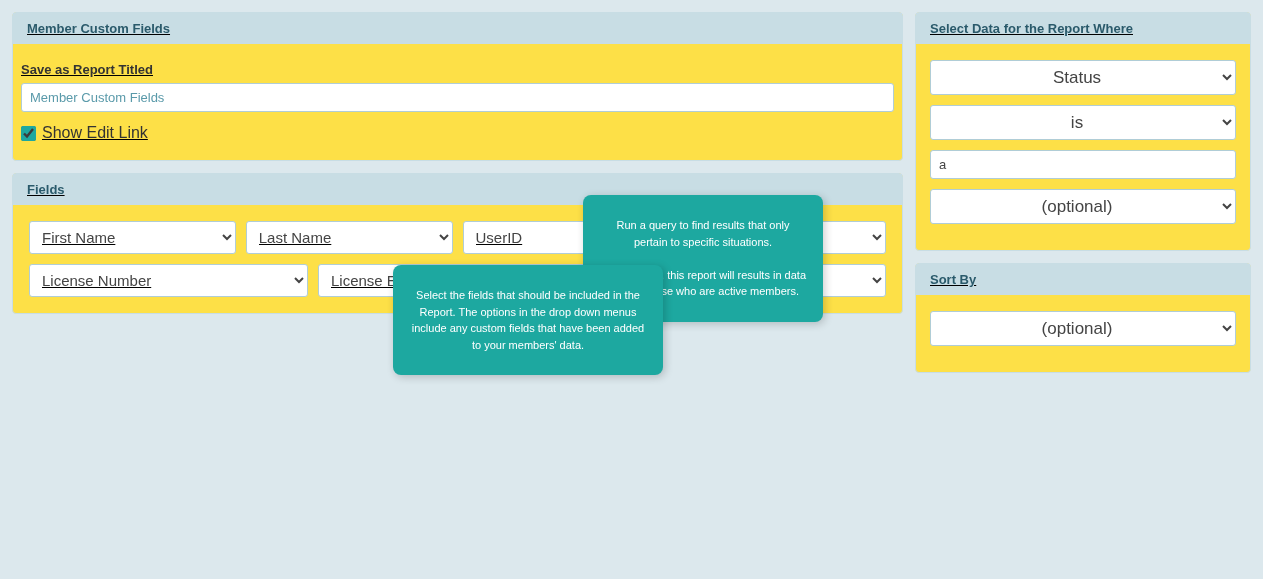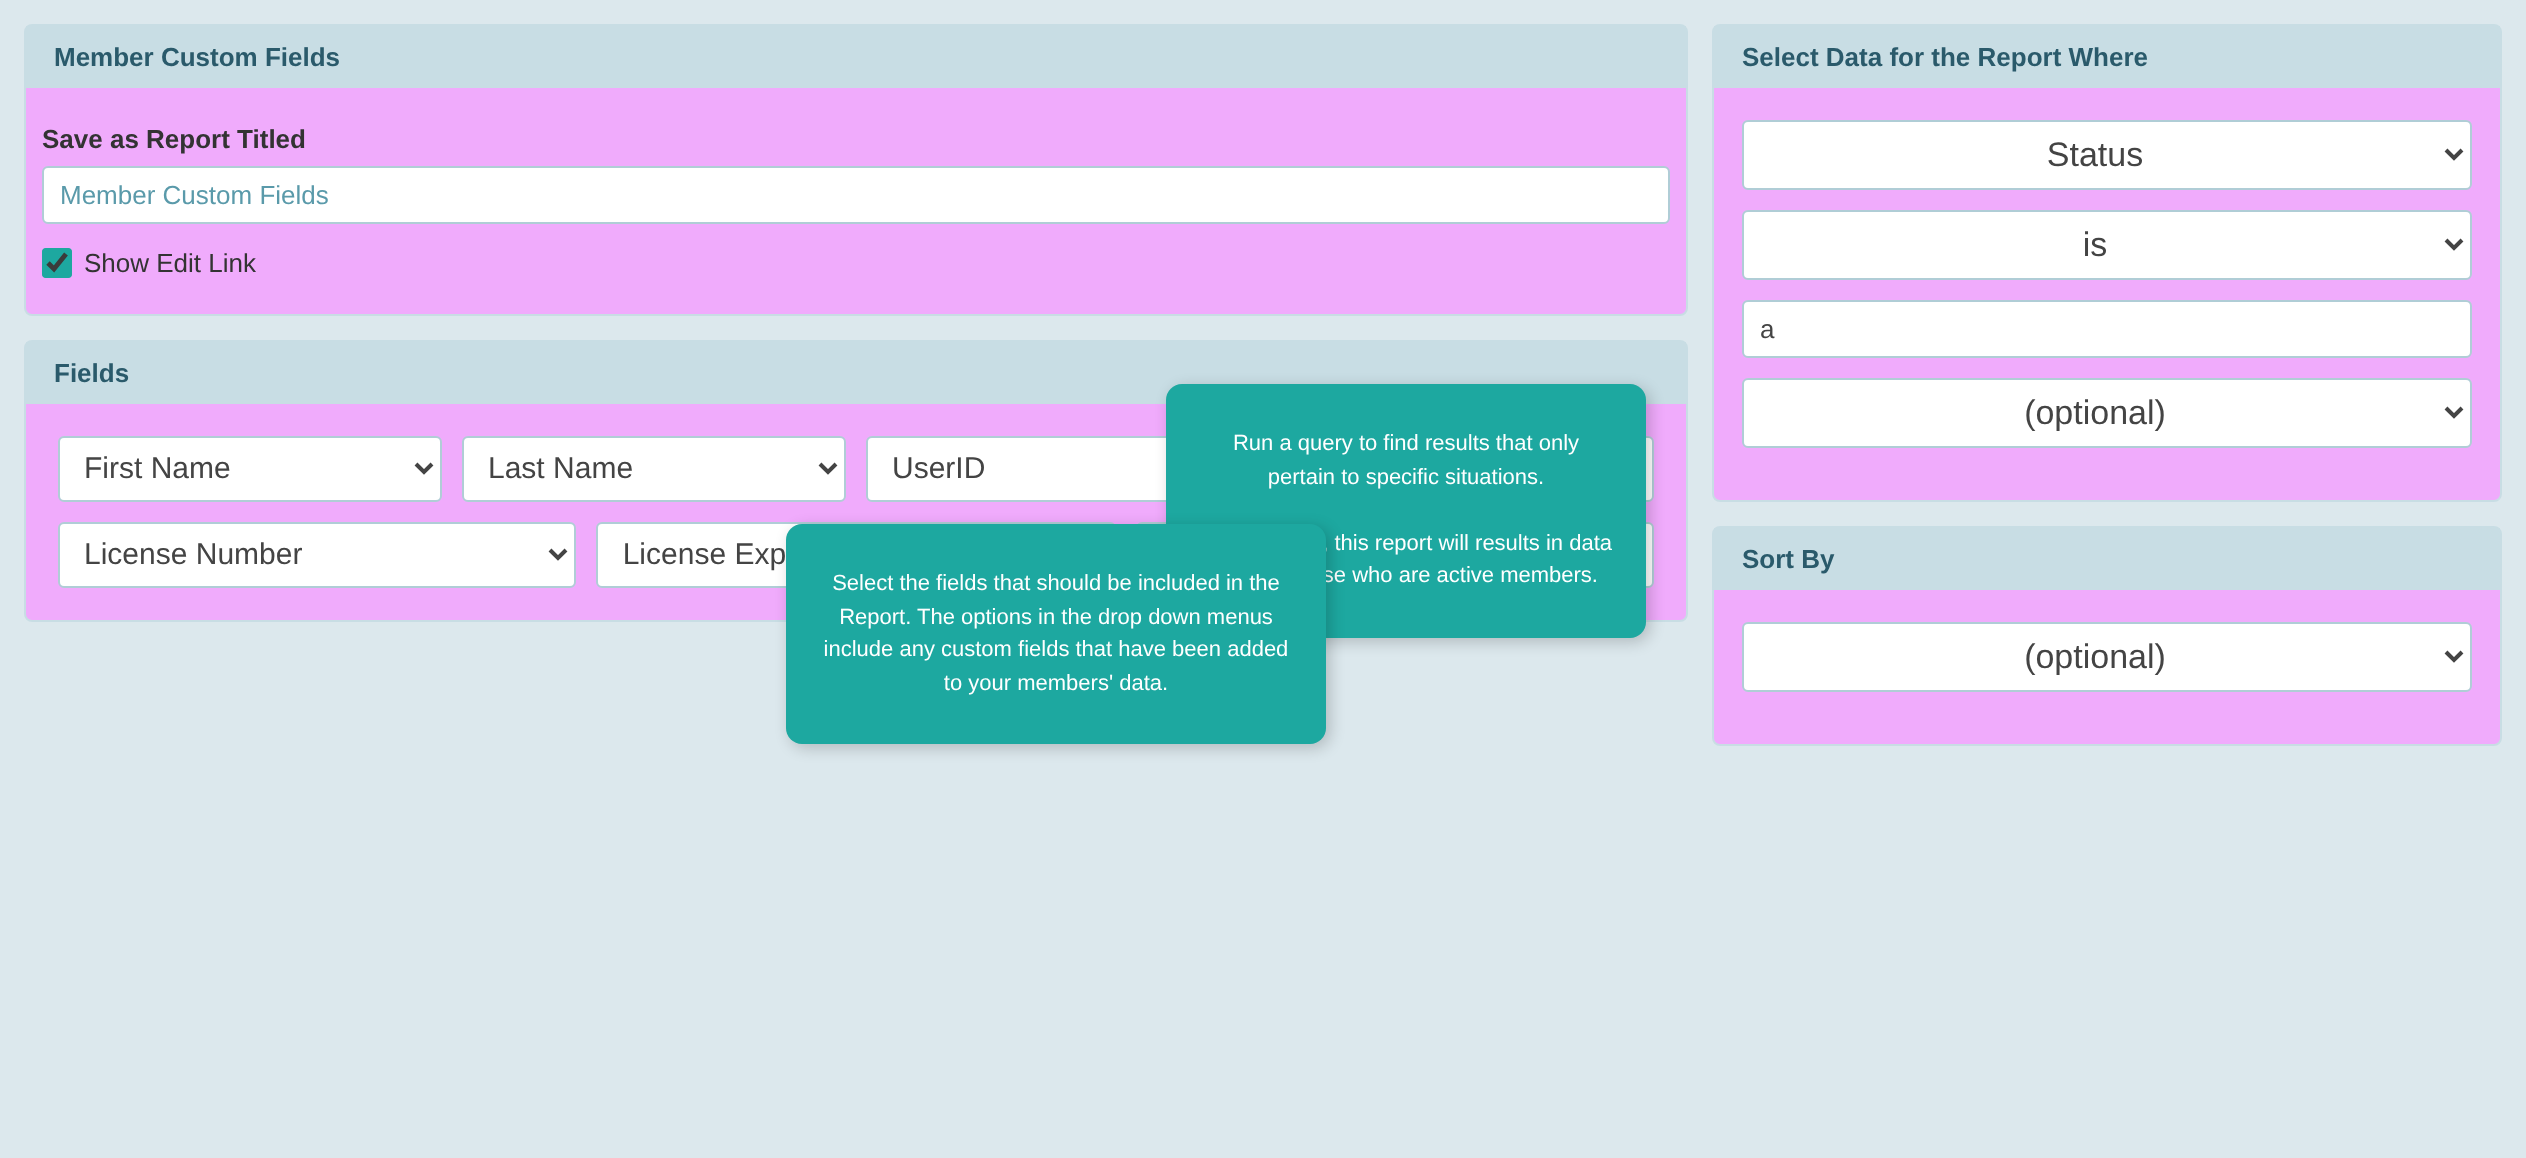--- a/index.html
+++ b/index.html
@@ -19,31 +19,32 @@
     }
 
     .left-panel {
       flex: 1;
       display: flex;
       flex-direction: column;
       gap: 12px;
     }
 
     .right-panel {
-      width: 395px;
+      width: 336px;
       display: flex;
       flex-direction: column;
       gap: 12px;
     }
 
     .card {
-      background: #f0abfc;
+      background: #fde047;
       border: 1px solid #c8dde4;
       border-radius: 4px;
       overflow: visible;
+      text-decoration: underline;
     }
 
     .card-header {
       background: #c8dde4;
       padding: 8px 14px;
       font-size: 13px;
       font-weight: bold;
       color: #2a5a6b;
     }
 
@@ -76,21 +77,21 @@
     }
 
     .checkbox-row input[type="checkbox"] {
       accent-color: #1da8a0;
       width: 15px;
       height: 15px;
     }
 
     .checkbox-label {
       color: #333;
-      font-size: 13px;
+      font-size: 16px;
     }
 
     .fields-grid {
       display: flex;
       flex-direction: column;
       gap: 10px;
       padding: 16px;
       position: relative;
     }
 

